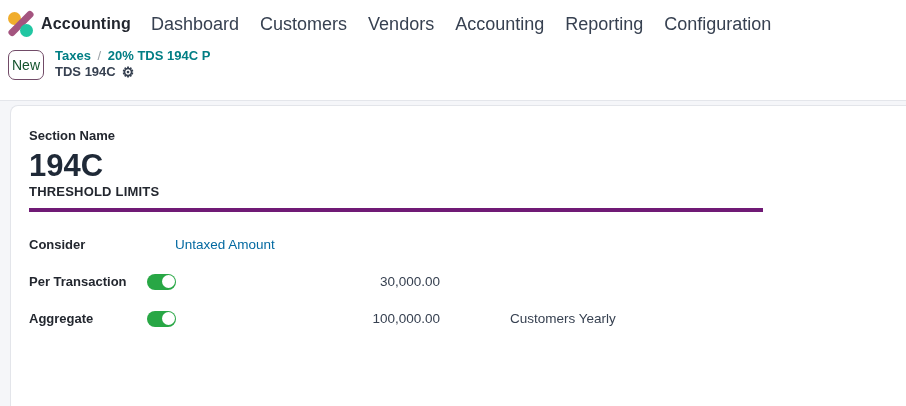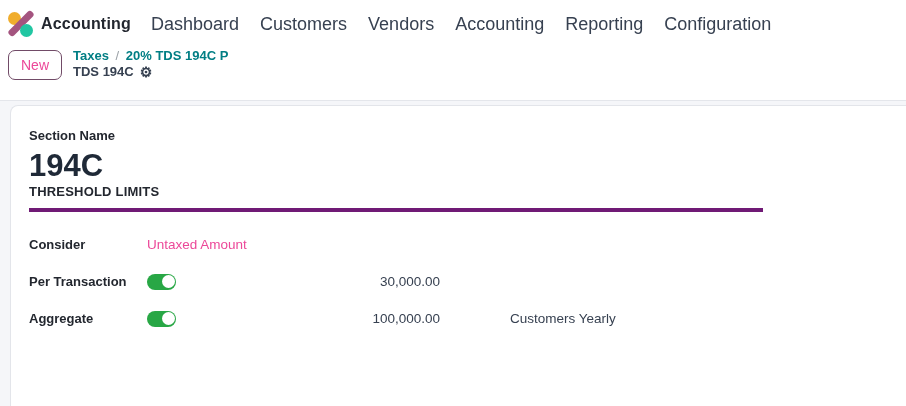--- a/index.html
+++ b/index.html
@@ -18,21 +18,21 @@
   .app-icon .dot-teal { position:absolute; right:1px; bottom:0; width:13px; height:13px; border-radius:50%; background:#21c6a2; }
   .app-icon .bar { position:absolute; left:-3px; top:9px; width:32px; height:7px; background:#a4547f; border-radius:3px; transform:rotate(-45deg); }
   .app-name { margin-left:7px; font-size:16px; font-weight:700; color:#23272f; letter-spacing:.2px; }
   .nav-menu { display:flex; margin-left:20px; column-gap:21px; }
   .nav-item { font-size:18px; color:#374151; cursor:pointer; white-space:nowrap; }
 
   .breadcrumb-bar { display:flex; align-items:flex-start; padding:12px 16px 0 8px; }
   .btn-new {
     margin-top:2px; background:#fff; border:1px solid #714B67; border-radius:7px;
     font-family:"Liberation Sans", sans-serif;
-    padding:5px 12px; font-size:14px; color:#ec4899; cursor:pointer; line-height:18px;
+    padding:5px 3px; font-size:14px; color:#14532d; cursor:pointer; line-height:18px;
   }
   .crumbs { margin-left:11px; }
   .crumb-line1 { font-size:13px; font-weight:700; line-height:16px; }
   .crumb-link { color:#017e84; cursor:pointer; }
   .crumb-sep { color:#9aa0a6; font-weight:400; padding:0 3px; }
   .crumb-line2 { font-size:13px; font-weight:700; line-height:16px; color:#374151; display:flex; align-items:center; }
   .gear { margin-left:6px; font-size:14px; color:#374151; cursor:pointer; line-height:14px; }
 
   
   .content { padding:4px 0 0 10px; height:305px; }
@@ -48,21 +48,21 @@
 
   .group-title {
     width:734px;
     font-size:13px; font-weight:700; color:#23272f; letter-spacing:.2px;
     padding-bottom:9px; border-bottom:4px solid #701a75;
   }
 
   .rows { margin-top:24px; }
   .row { display:flex; align-items:center; height:17px; margin-bottom:20px; font-size:13.5px; }
   .row-label { width:118px; flex:0 0 118px; font-size:13px; font-weight:700; color:#23272f; }
-  .row-value { color:#ec4899; cursor:pointer; }
+  .row-value { color:#0369a1; cursor:pointer;margin-left:28px; }
 
   .toggle {
     position:relative; width:29px; height:16px; flex:0 0 29px;
     background:#28a745; border-radius:8px; cursor:pointer;
   }
   .toggle .knob {
     position:absolute; top:1.5px; right:1.5px; width:13px; height:13px;
     background:#fff; border-radius:50%;
   }
   .amount { width:264px; text-align:right; color:#374151; cursor:text;padding-left:36px; }

